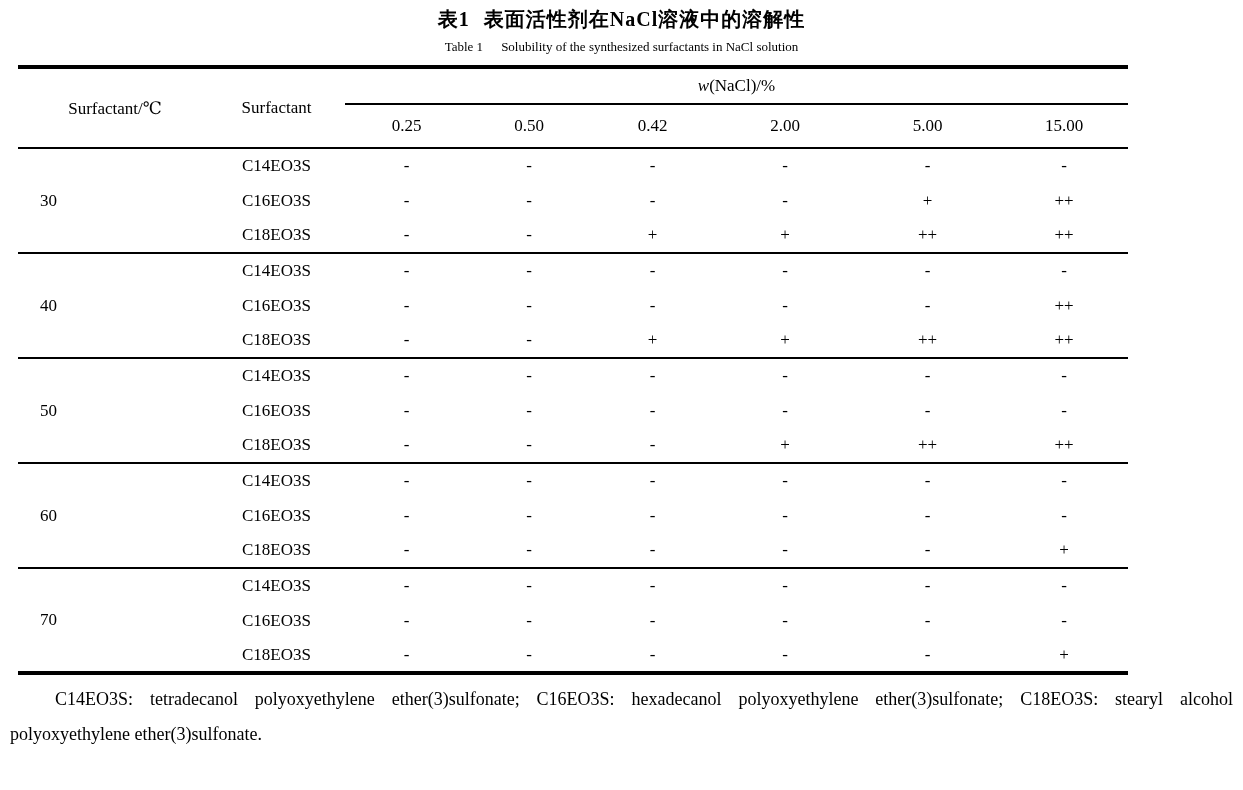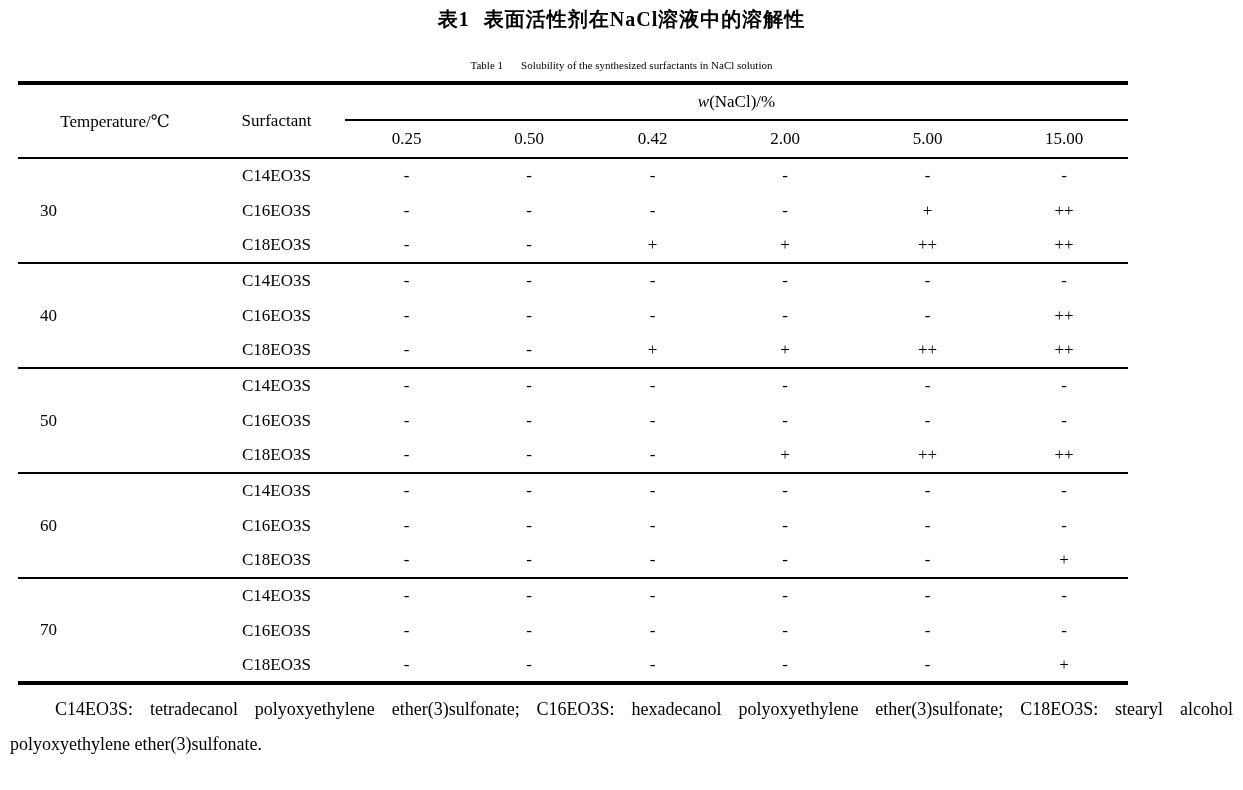--- a/index.html
+++ b/index.html
@@ -12,38 +12,38 @@
   }
   .title-cn {
     padding-top: 6px;
     text-align: center;
     font-size: 20px;
     font-weight: bold;
     letter-spacing: 1px;
   }
   .title-cn .gap { margin-right: 14px; }
   .title-en {
-    margin-top: 26px;
-    text-align: center;
-    font-size: 11px;
+    margin-top: 6px;
+    text-align: center;
+    font-size: 13px;
   }
   .title-en .gap { margin-right: 18px; }
 
   table.solubility {
     margin: 10px 0 0 18px;
     width: 1110px;
     border-collapse: collapse;
     table-layout: fixed;
     border-top: 4px solid #000;
     border-bottom: 4px solid #000;
     font-size: 17px;
   }
   table.solubility th { font-weight: normal; }
   thead tr.hrow1 { height: 37px; }
-  thead tr.hrow2 { height: 38px; }
+  thead tr.hrow2 { height: 44px; }
   th.rowspan-head {
     vertical-align: middle;
     text-align: center;
     border-bottom: 2px solid #000;
   }
   th.temp-head { padding-left: 4px; }
   th.nacl-head {
     text-align: center;
     border-bottom: 2px solid #000;
     vertical-align: middle;
@@ -96,21 +96,21 @@
     <col style="width:137px">
     <col style="width:123px">
     <col style="width:122px">
     <col style="width:125px">
     <col style="width:140px">
     <col style="width:145px">
     <col style="width:128px">
   </colgroup>
   <thead>
     <tr class="hrow1">
-      <th class="rowspan-head temp-head" rowspan="2">Temperature/℃</th>
+      <th class="rowspan-head temp-head" rowspan="2">Surfactant/℃</th>
       <th class="rowspan-head" rowspan="2">Surfactant</th>
       <th class="nacl-head" colspan="6"><i class="var">w</i><span>(NaCl)/%</span></th>
     </tr>
     <tr class="hrow2">
 
     <th>0.25</th>
         <th>0.50</th>
         <th>0.42</th>
         <th>2.00</th>
         <th>5.00</th>

